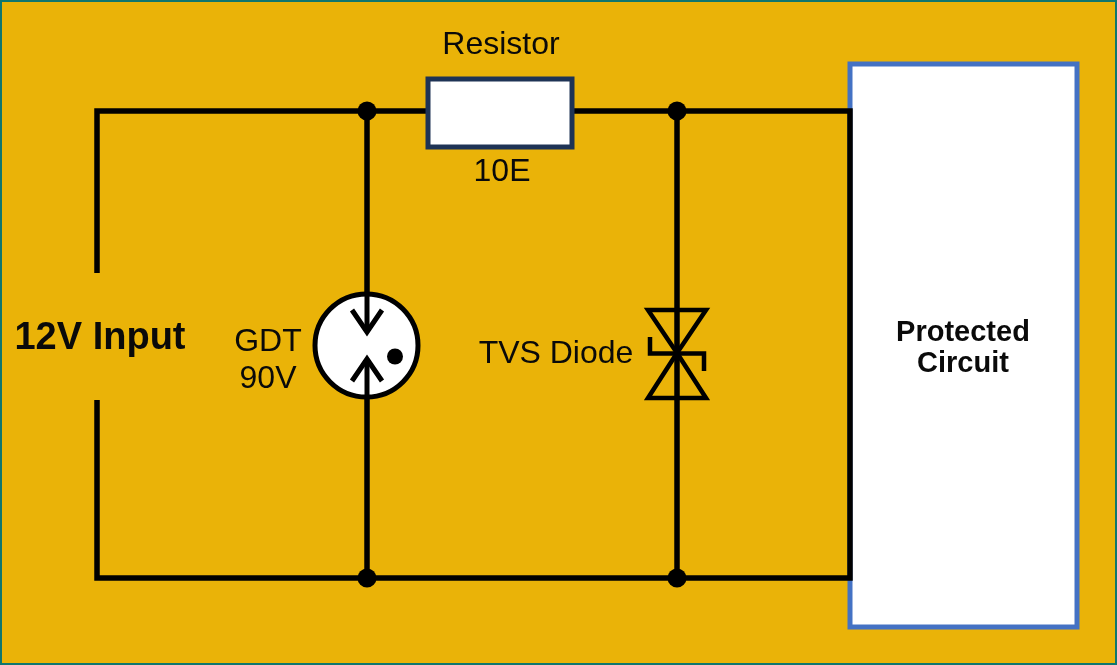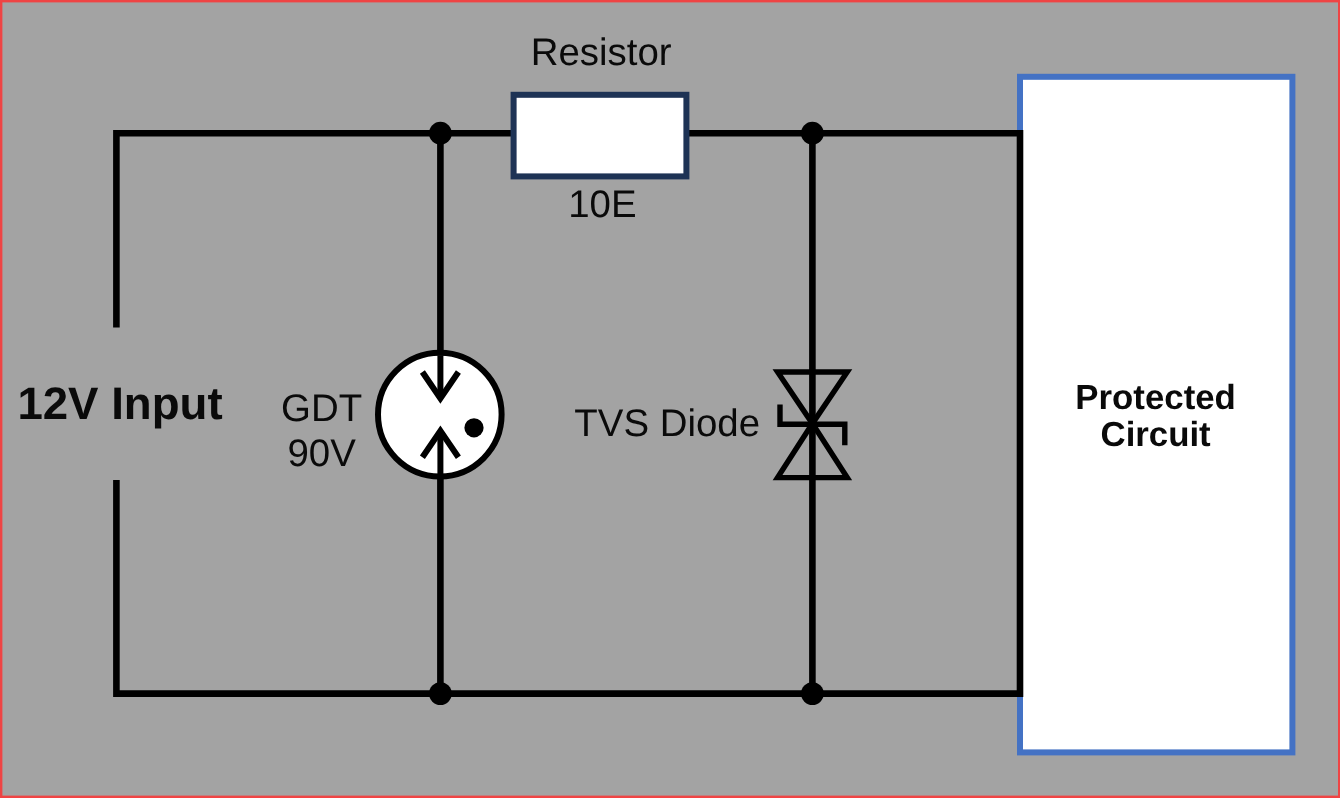--- a/index.html
+++ b/index.html
@@ -6,22 +6,22 @@
     margin: 0;
     padding: 0;
     background: #ffffff;
     font-family: "Liberation Sans", sans-serif;
   }
   .canvas {
     position: relative;
     width: 1117px;
     height: 665px;
     box-sizing: border-box;
-    background: #a3a3a3;
-    border: 2px solid #ef4444;
+    background: #eab308;
+    border: 2px solid #0f766e;
     overflow: hidden;
   }
   .canvas svg {
     position: absolute;
     left: 0;
     top: 0;
     display: block;
   }
   text {
     fill: #0a0a0a;

